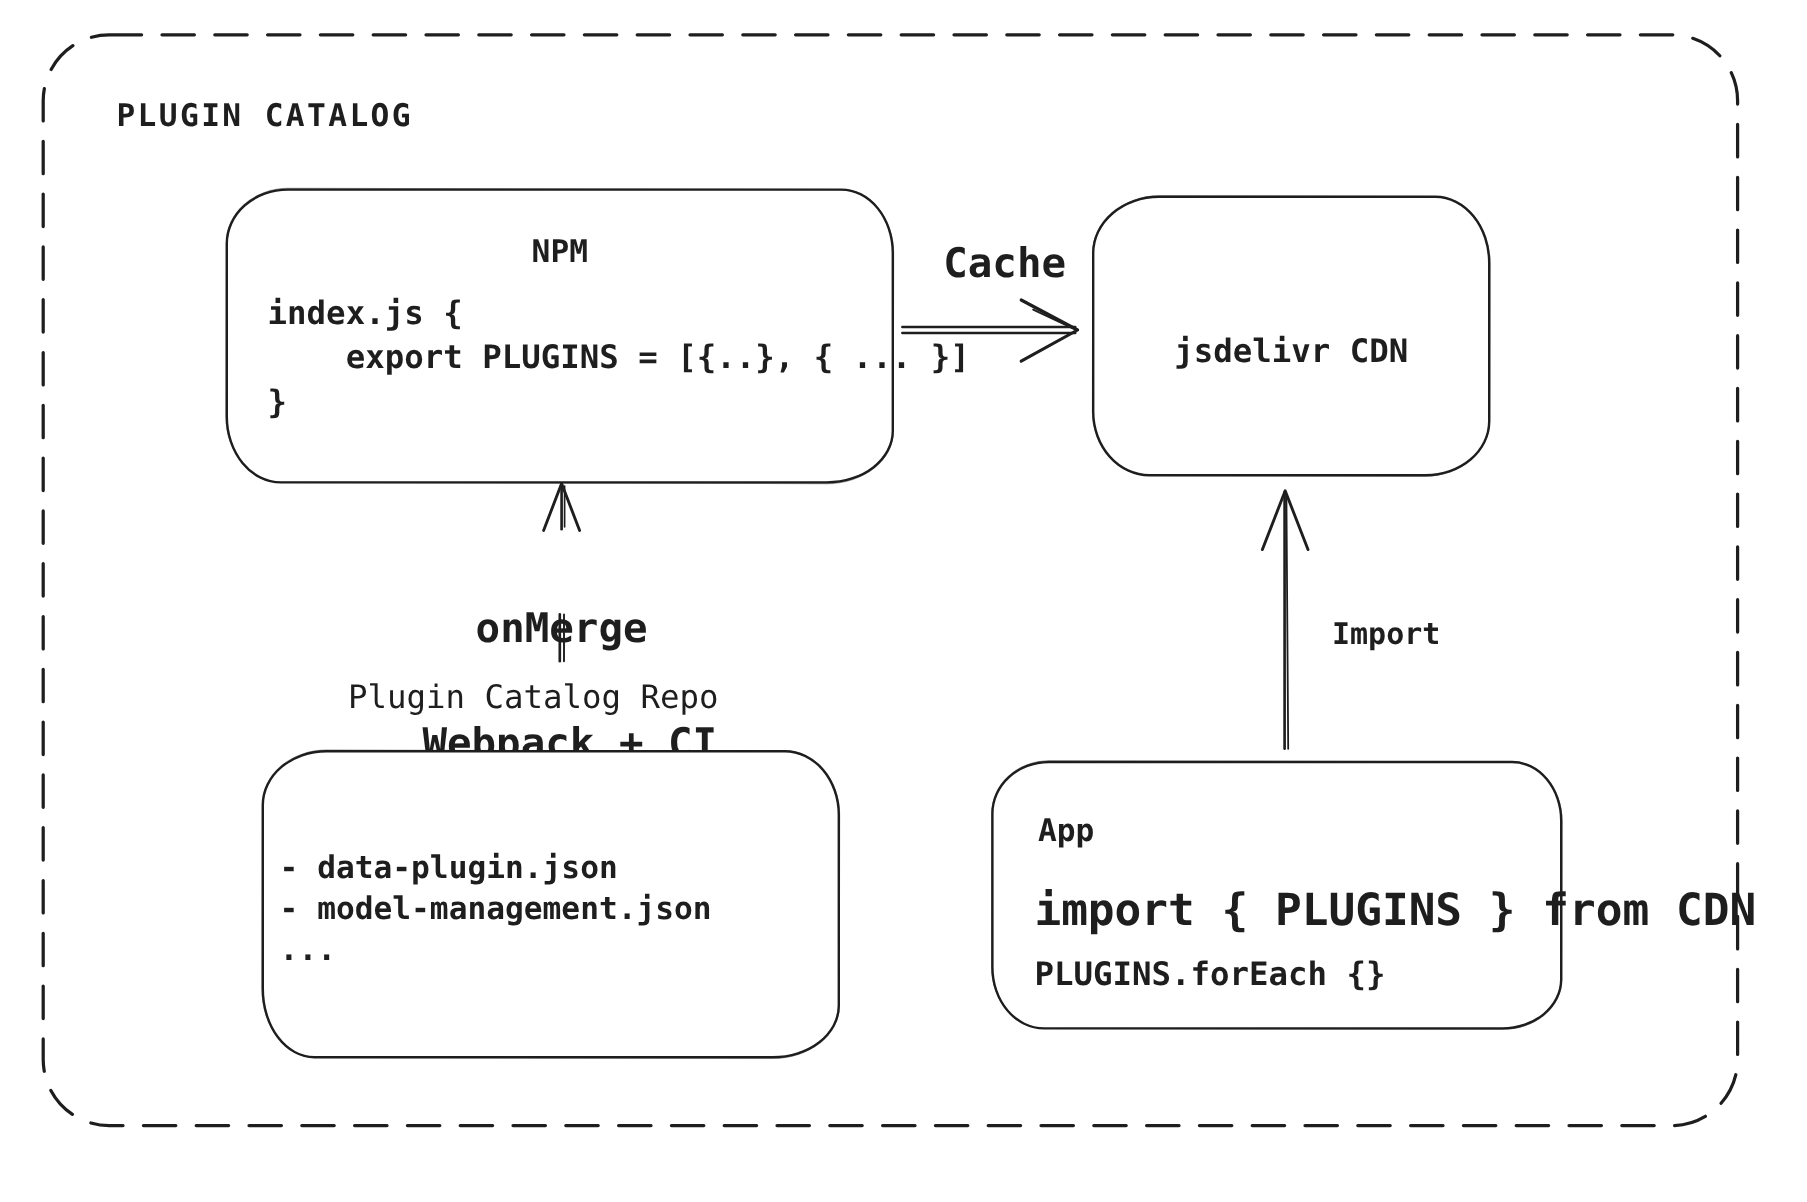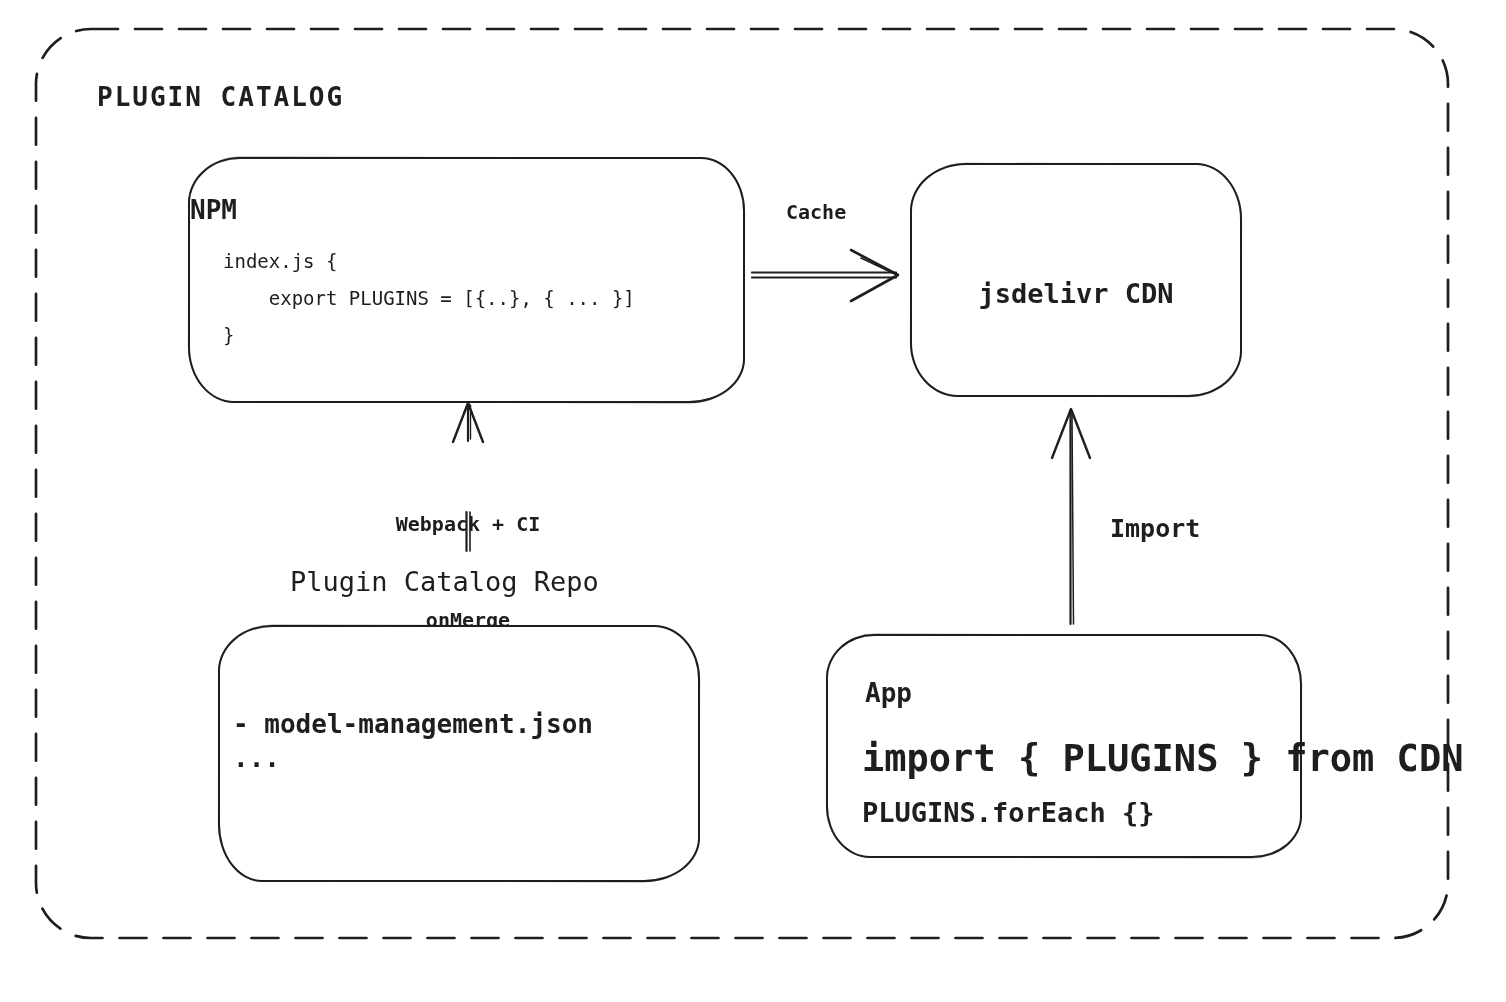--- a/index.html
+++ b/index.html
@@ -36,25 +36,25 @@
     opacity:.45;
     transform:rotate(.12deg);
     pointer-events:none;
   }
   .box-npm{
     left:188px;top:157px;width:557px;height:246px;
     border-radius:52px 44px 56px 46px / 46px 54px 44px 56px;
   }
   .box-npm .box-title{
     position:absolute;left:0;top:36px;width:100%;
-    text-align:left;font-size:26px;font-weight:bold;
+    text-align:center;font-size:26px;font-weight:bold;
   }
   .box-npm .code{
     position:absolute;left:33px;top:84px;
-    font-size:19px;line-height:37px;font-weight:normal;
+    font-size:27px;line-height:37px;font-weight:bold;
   }
   .code-line{display:block;white-space:pre;}
   .box-cdn{
     left:910px;top:163px;width:332px;height:234px;
     border-radius:56px 46px 54px 48px / 48px 56px 46px 54px;
     display:flex;align-items:center;justify-content:center;
   }
   .box-cdn .box-title{font-size:27px;font-weight:bold;margin-top:26px;}
   .box-repo{
     left:218px;top:625px;width:482px;height:257px;
@@ -68,21 +68,21 @@
     left:826px;top:634px;width:476px;height:224px;
     border-radius:48px 42px 50px 44px / 44px 50px 42px 52px;
     padding-left:20px;
   }
   .box-app .box-title{
     position:absolute;left:37px;top:42px;
     font-size:26px;font-weight:bold;
   }
   .box-app .app-line1{left:34px;top:101px;font-size:37px;font-weight:bold;}
   .box-app .app-line2{left:34px;top:161px;font-size:27px;font-weight:bold;}
-  .edge-label{font-size:20px;font-weight:bold;}
+  .edge-label{font-size:34px;font-weight:bold;}
   .label-cache{left:786px;top:200px;}
   .label-import{left:1110px;top:514px;font-size:25px;}
   .label-build{
     left:352px;top:444px;width:232px;
     text-align:center;line-height:32px;
   }
   .label-repo{
     left:290px;top:566px;font-size:27px;font-weight:normal;
   }
   svg line, svg polyline, svg path, svg rect{
@@ -134,28 +134,29 @@
     </div>
   </div>
 
   <div class="abs edge-label label-cache">Cache</div>
 
   <div class="box box-cdn">
     <div class="box-title">jsdelivr CDN</div>
   </div>
 
   <div class="abs edge-label label-build">
+    <span class="code-line">onMerge</span>
     <span class="code-line">Webpack + CI</span>
-    <span class="code-line">onMerge</span>
   </div>
 
   <div class="abs label-repo">Plugin Catalog Repo</div>
 
   <div class="box box-repo">
     <div class="file-list">
+      <span class="code-line">- data-plugin.json</span>
       <span class="code-line">- model-management.json</span>
       <span class="code-line">...</span>
     </div>
   </div>
 
   <div class="abs edge-label label-import">Import</div>
 
   <div class="box box-app">
     <div class="box-title">App</div>
     <div class="abs app-line1">import { PLUGINS } from CDN</div>

